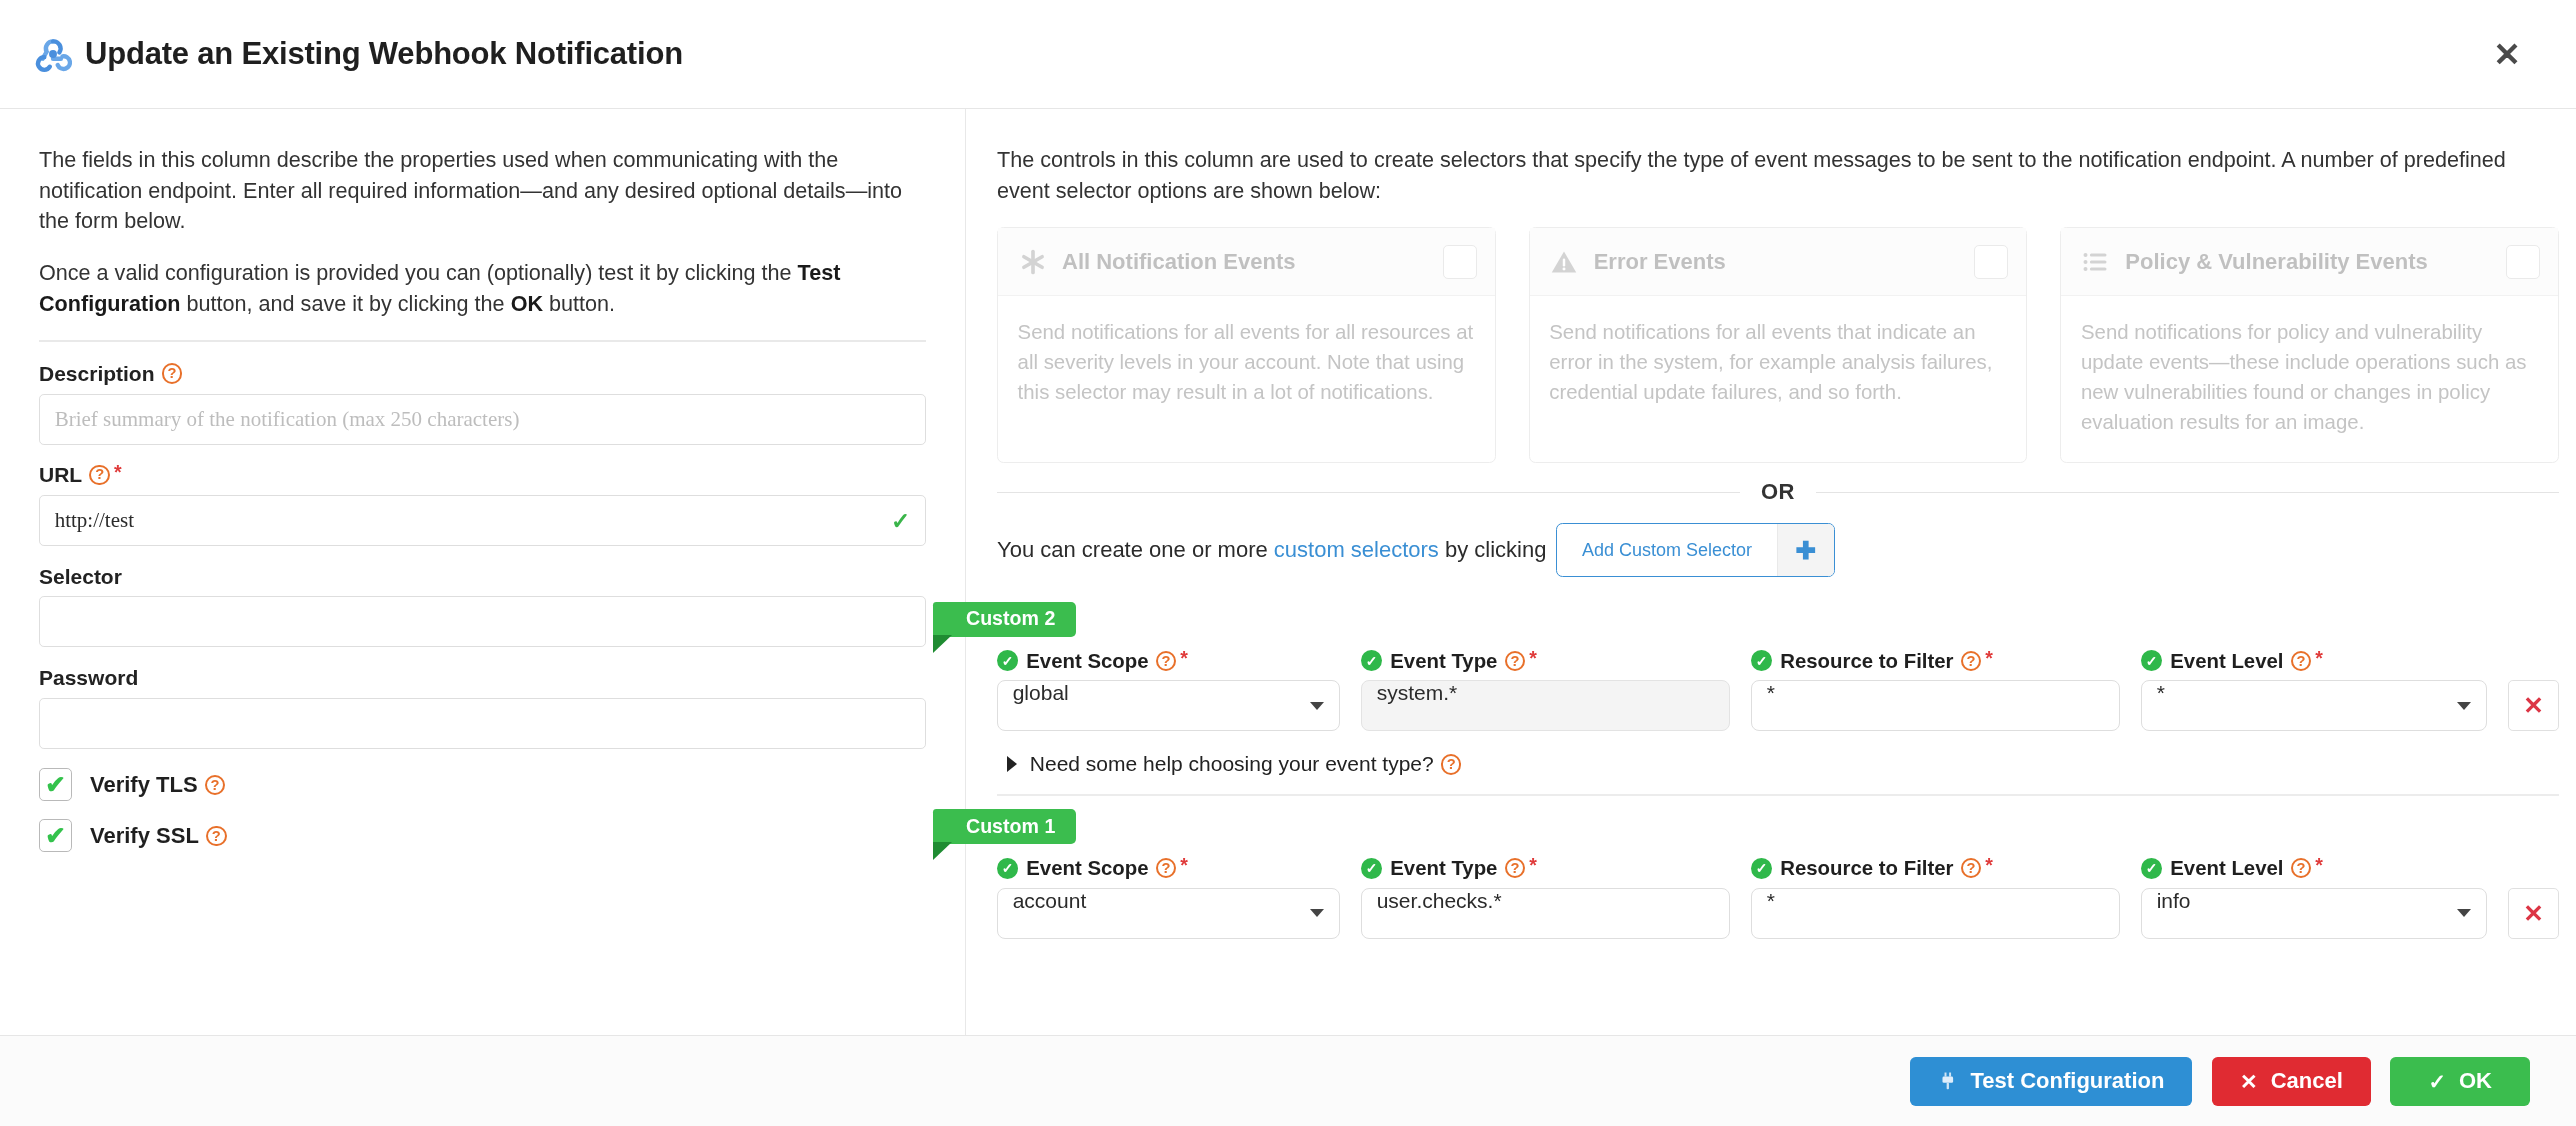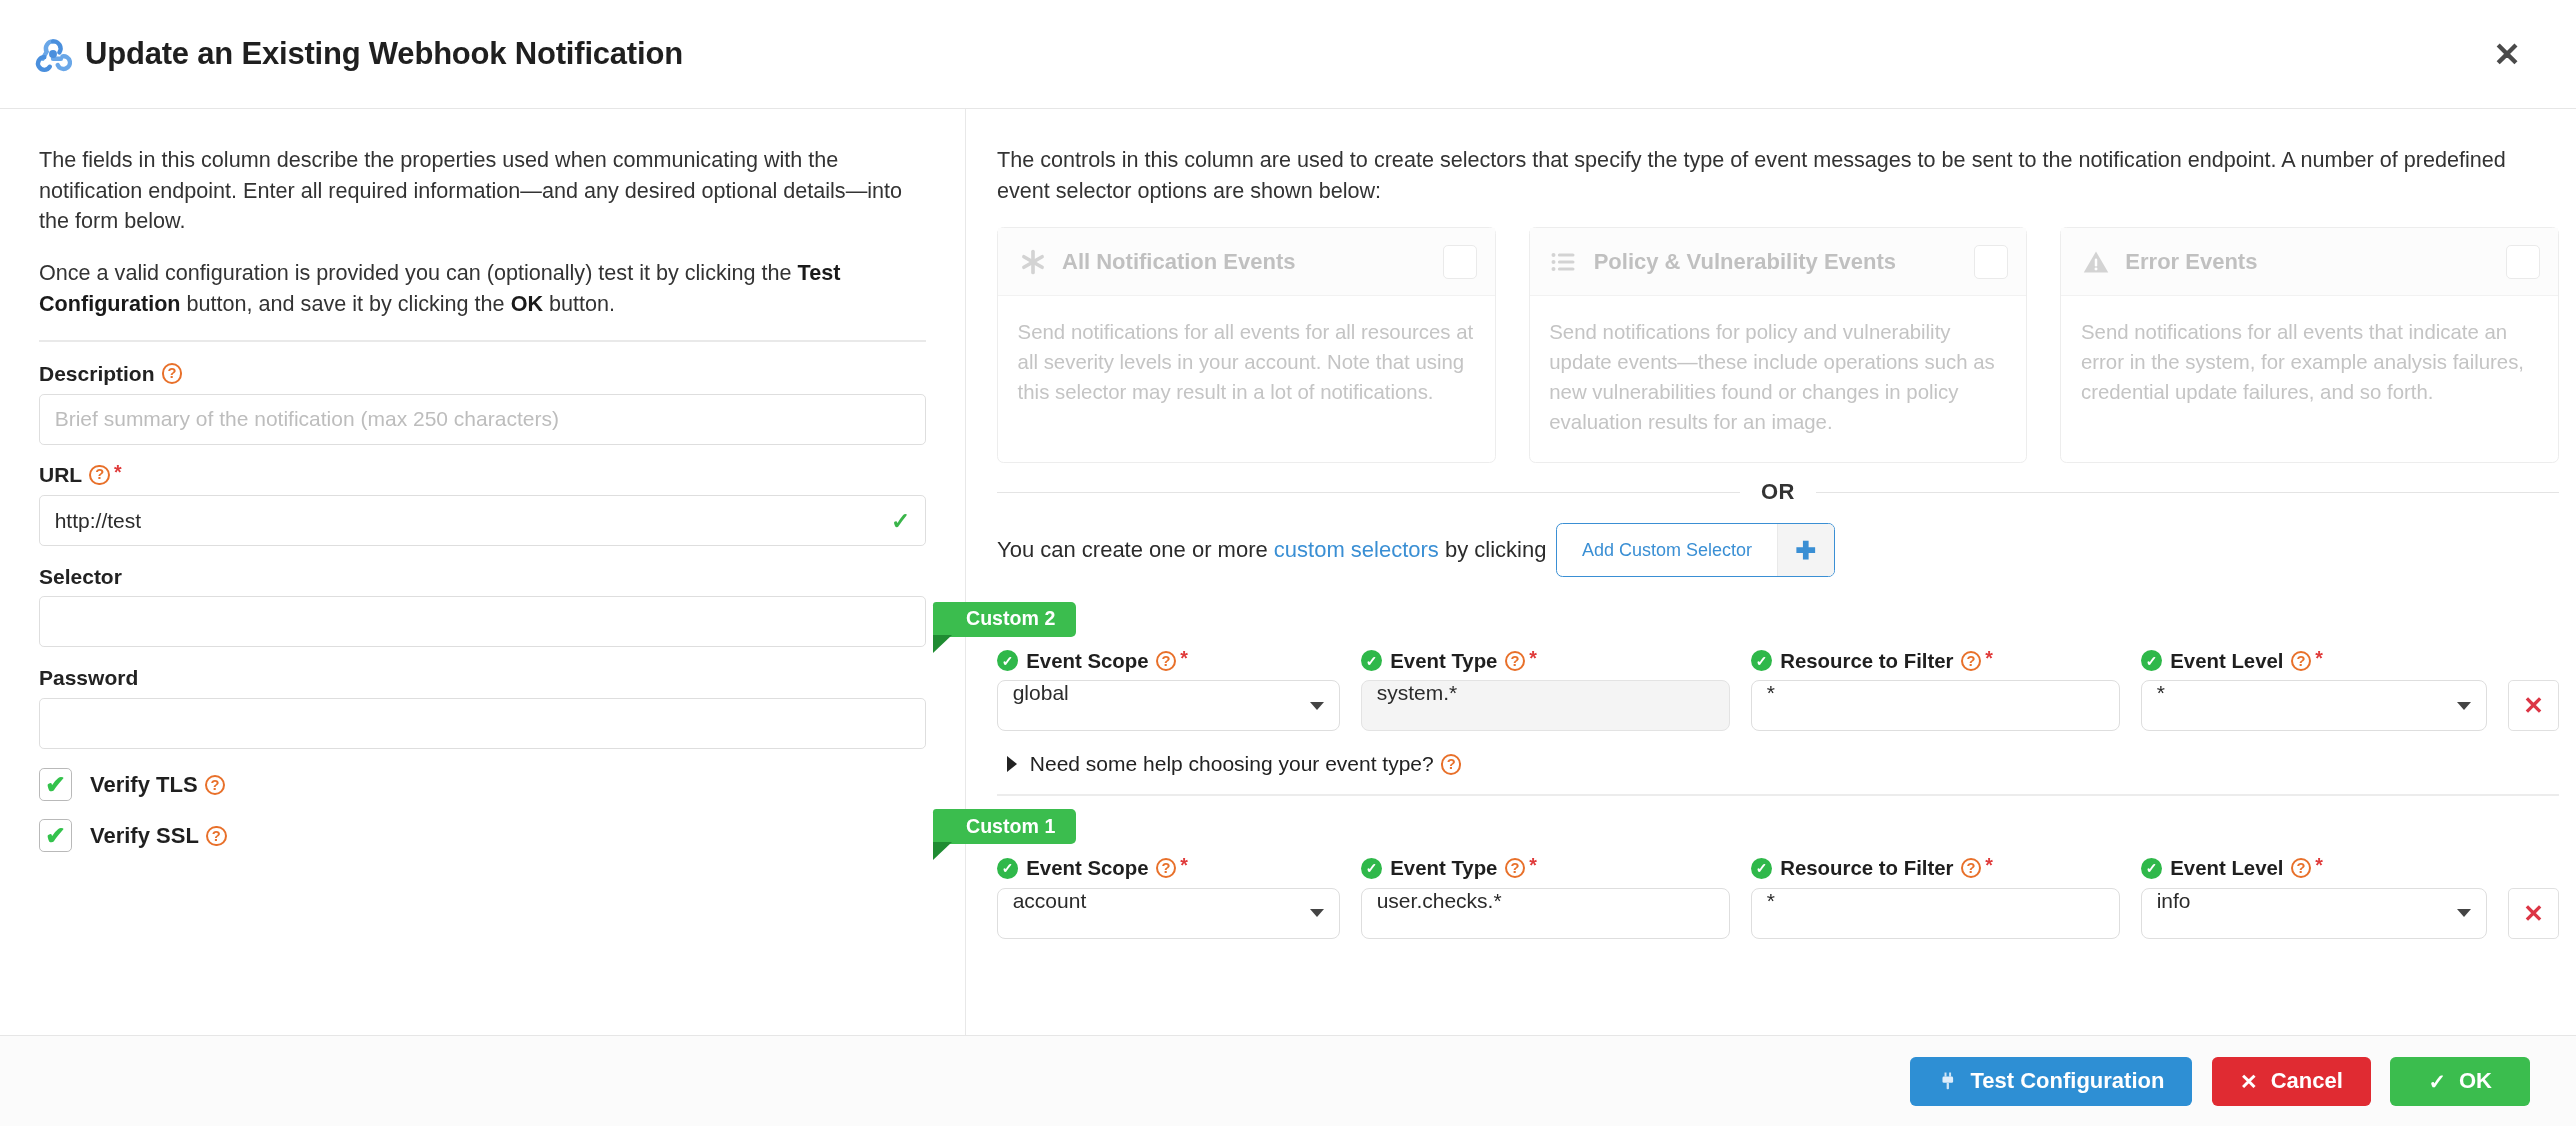--- a/index.html
+++ b/index.html
@@ -83,21 +83,21 @@
   }
   .req-star { color: #e03b3b; font-size: 19.6px; margin-left: 4.1px;
               align-self: flex-start; line-height: 1; margin-top: -1.6px; }
 
   .text-input {
     width: 100%; height: 51px;
     border: 1.6px solid #dedede; border-radius: 4.9px;
     background: #fff;
     padding: 0 14.7px;
     font-size: 21px; color: #2b2b2b;
-    font-family: Liberation Sans, sans-serif;
+    font-family: Liberation Serif, serif;
     display: flex; align-items: center;
     position: relative;
   }
   .text-input.placeholder { color: #bdbdbd; }
   .valid-check {
     position: absolute; right: 14.7px; top: 50%; transform: translateY(-50%);
     color: #3ab54a; font-size: 23px; font-weight: bold;
   }
 
   .checkbox-row { display: flex; align-items: center; margin-bottom: 18px; }
@@ -368,55 +368,55 @@
                   <line x1="16" y1="4" x2="16" y2="28"></line>
                   <line x1="5.6" y1="10" x2="26.4" y2="22"></line>
                   <line x1="5.6" y1="22" x2="26.4" y2="10"></line>
                 </g>
               </svg>
             </span>
             <span class="sel-card-title">All Notification Events</span>
             <span class="sel-card-check"></span>
           </div>
           <div class="sel-card-body">Send notifications for all events for all resources at all severity levels in your account. Note that using this selector may result in a lot of notifications.</div>
+        </div>
+
+        <div class="sel-card">
+          <div class="sel-card-head">
+            <span class="sel-card-icon">
+              <svg viewBox="0 0 32 32" width="28" height="28">
+                <path d="M16 4 L30 28 L2 28 Z" fill="#d3d3d3"></path>
+                <rect x="14.6" y="12" width="2.8" height="9" rx="1.4" fill="#fff"></rect>
+                <circle cx="16" cy="24" r="1.7" fill="#fff"></circle>
+              </svg>
+            </span>
+            <span class="sel-card-title">Error Events</span>
+            <span class="sel-card-check"></span>
+          </div>
+          <div class="sel-card-body">Send notifications for all events that indicate an error in the system, for example analysis failures, credential update failures, and so forth.</div>
         </div>
 
         <div class="sel-card">
           <div class="sel-card-head">
             <span class="sel-card-icon">
               <svg viewBox="0 0 32 32" width="28" height="28">
                 <g fill="#d3d3d3">
                   <circle cx="4" cy="8" r="2.3"></circle>
                     <rect x="9" y="6.2" width="19" height="3.6" rx="1.8"></rect>
                   <circle cx="4" cy="16" r="2.3"></circle>
                     <rect x="9" y="14.2" width="19" height="3.6" rx="1.8"></rect>
                   <circle cx="4" cy="24" r="2.3"></circle>
                     <rect x="9" y="22.2" width="19" height="3.6" rx="1.8"></rect>
                 </g>
               </svg>
             </span>
             <span class="sel-card-title">Policy &amp; Vulnerability Events</span>
             <span class="sel-card-check"></span>
           </div>
           <div class="sel-card-body">Send notifications for policy and vulnerability update events—these include operations such as new vulnerabilities found or changes in policy evaluation results for an image.</div>
-        </div>
-
-        <div class="sel-card">
-          <div class="sel-card-head">
-            <span class="sel-card-icon">
-              <svg viewBox="0 0 32 32" width="28" height="28">
-                <path d="M16 4 L30 28 L2 28 Z" fill="#d3d3d3"></path>
-                <rect x="14.6" y="12" width="2.8" height="9" rx="1.4" fill="#fff"></rect>
-                <circle cx="16" cy="24" r="1.7" fill="#fff"></circle>
-              </svg>
-            </span>
-            <span class="sel-card-title">Error Events</span>
-            <span class="sel-card-check"></span>
-          </div>
-          <div class="sel-card-body">Send notifications for all events that indicate an error in the system, for example analysis failures, credential update failures, and so forth.</div>
         </div>
       </div>
 
       <div class="or-row">
         <span class="rule"></span>
         <span class="or-text">OR</span>
         <span class="rule"></span>
       </div>
 
       <div class="add-row">

